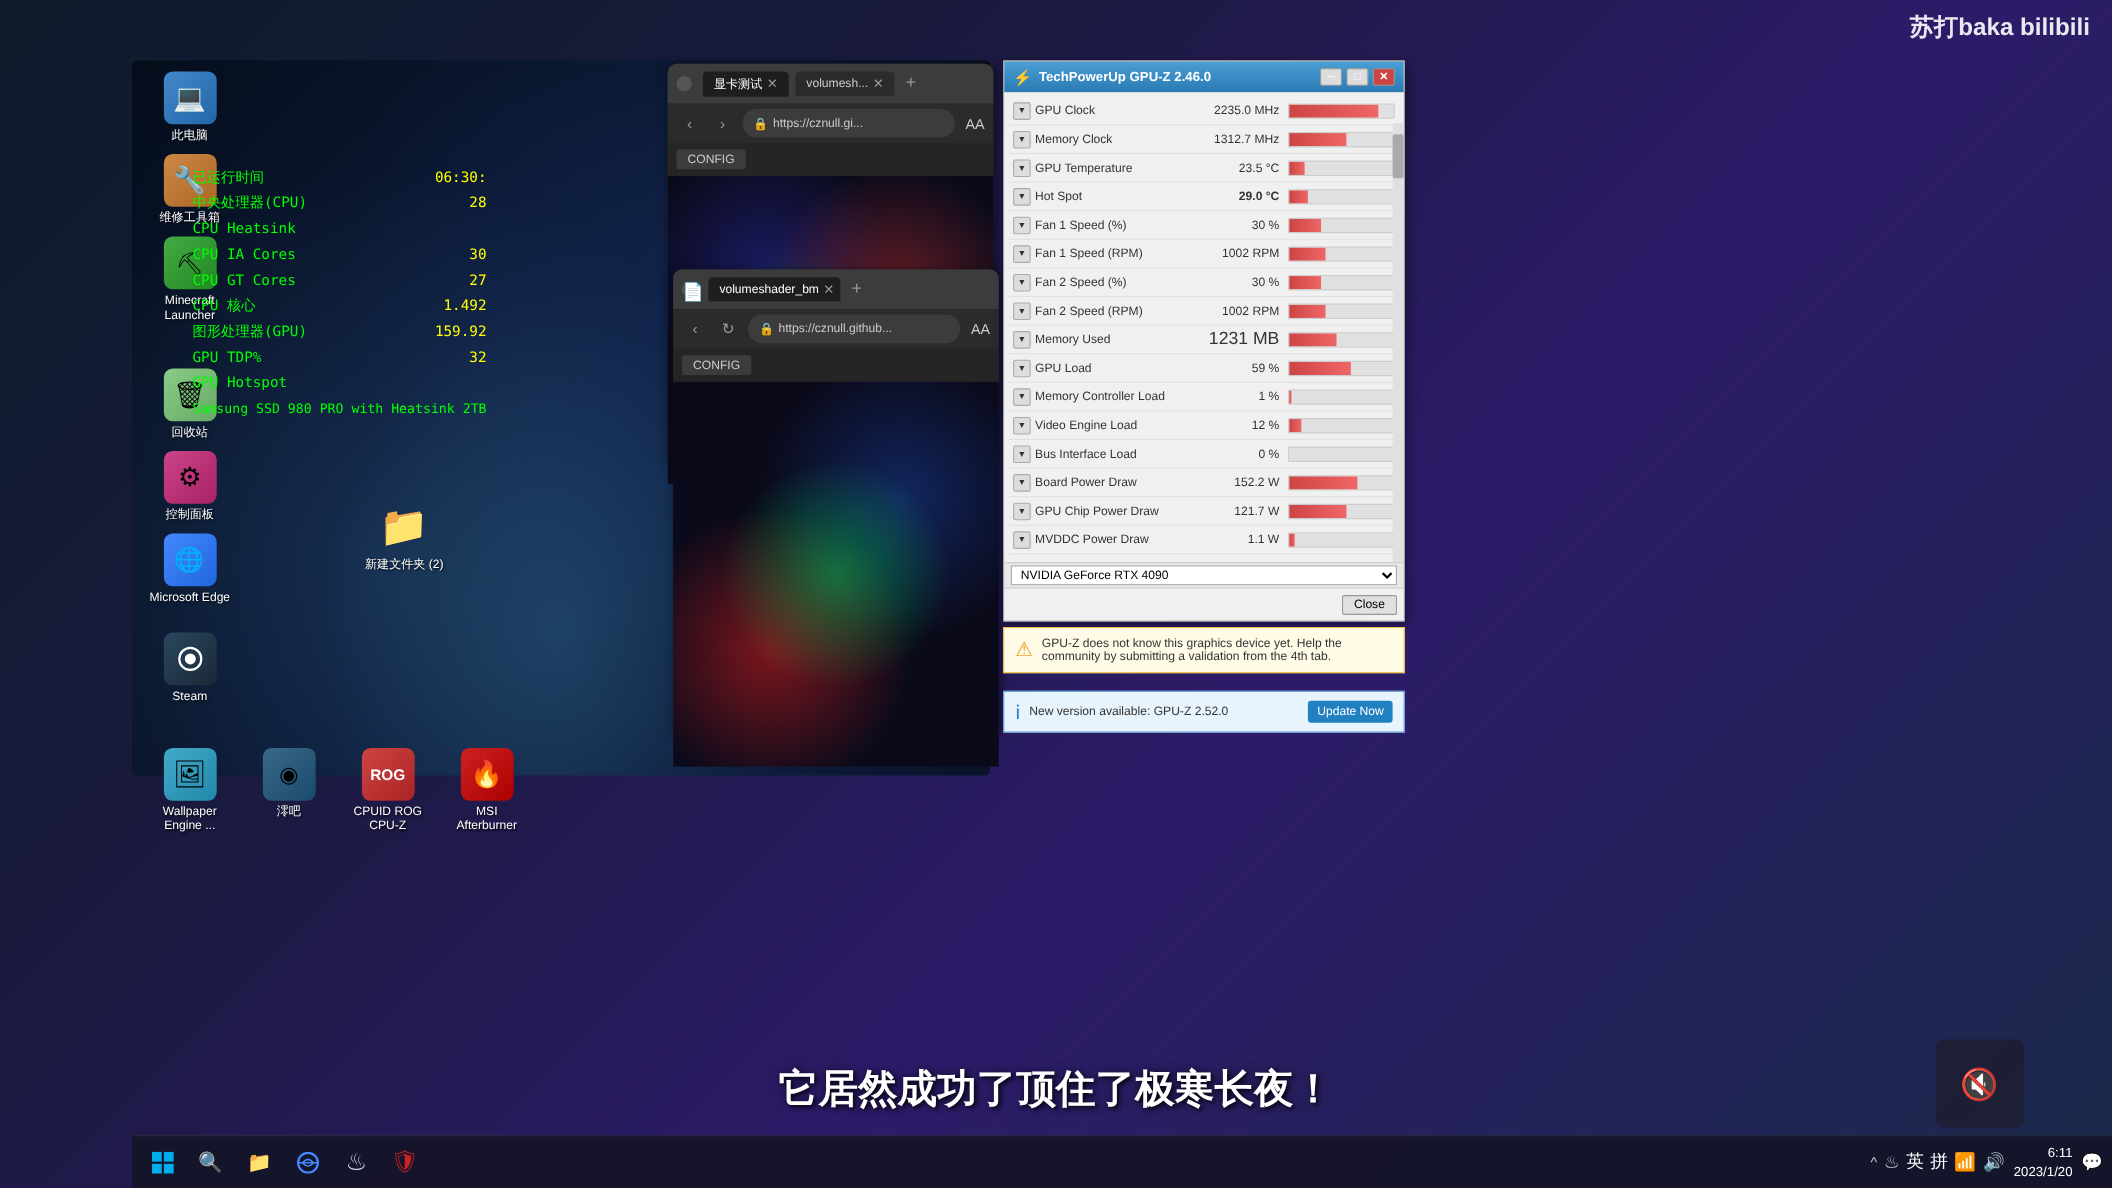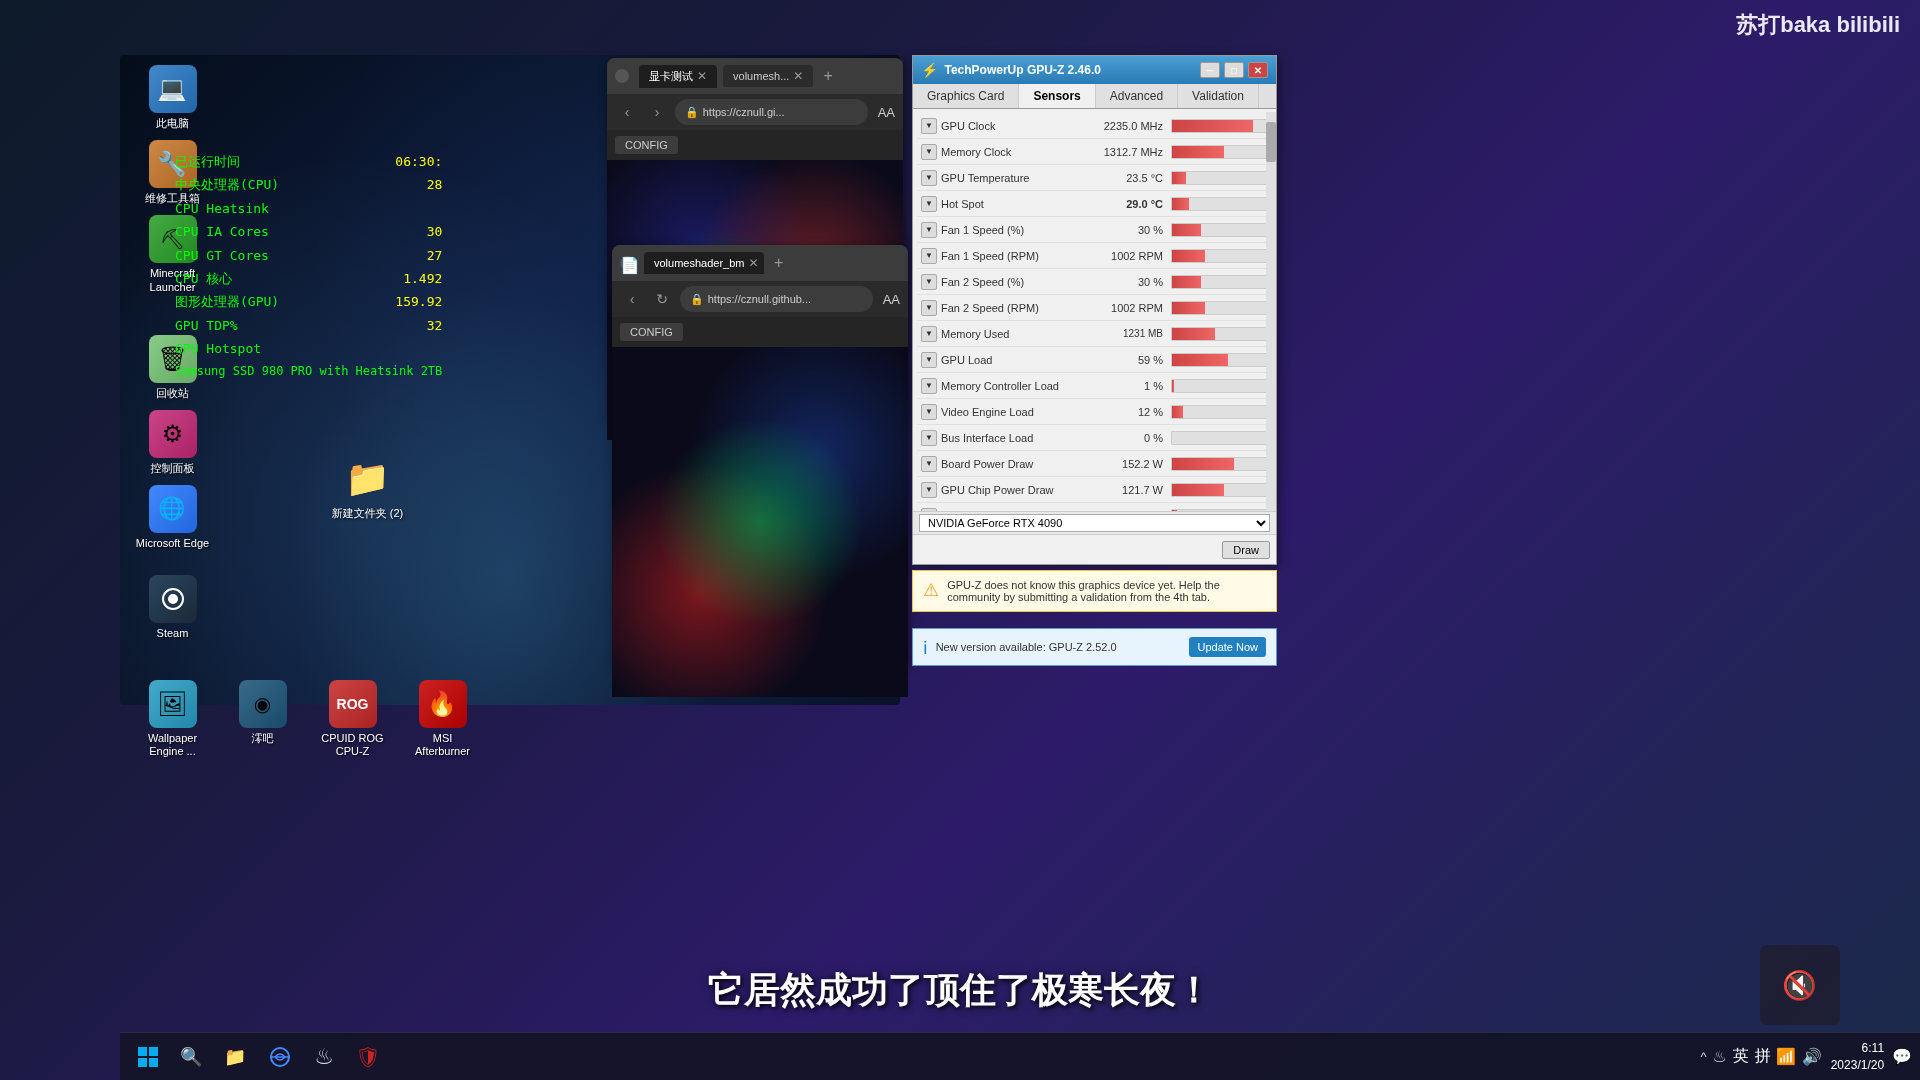--- a/index.html
+++ b/index.html
@@ -723,34 +723,20 @@
   <div class="gpuz-window">
     <div class="gpuz-titlebar">
       <span style="font-size:14px; margin-right:6px;">⚡</span>
       <span class="title-text">TechPowerUp GPU-Z 2.46.0</span>
       <div class="win-controls">
         <div class="win-btn">─</div>
         <div class="win-btn">□</div>
         <div class="win-btn" style="background:#cc4444; color:white;">✕</div>
       </div>
     </div>
-    <div class="gpuz-tabs">
-      <div class="gpuz-tab">
-        <span>Graphics Card</span>
-      </div>
-      <div class="gpuz-tab active">
-        <span>Sensors</span>
-      </div>
-      <div class="gpuz-tab">
-        <span>Advanced</span>
-      </div>
-      <div class="gpuz-tab">
-        <span>Validation</span>
-      </div>
-    </div>
     <div class="gpuz-content" id="gpuz-rows-container">
 
     <div class="gpuz-row">
       <div class="gpuz-label-cell">
         <div class="gpuz-dropdown">▼</div>
         <span style="font-size:11px; color:#333;">GPU Clock</span>
       </div>
       <div class="gpuz-value-cell" style="font-size:11px;">2235.0 MHz</div>
       <div class="gpuz-bar-cell">
         <div class="gpuz-bar">
@@ -840,21 +826,21 @@
         <div class="gpuz-bar">
           <div class="gpuz-bar-fill" style="width:35%;"></div>
         </div>
       </div>
     </div>
         <div class="gpuz-row">
       <div class="gpuz-label-cell">
         <div class="gpuz-dropdown">▼</div>
         <span style="font-size:11px; color:#333;">Memory Used</span>
       </div>
-      <div class="gpuz-value-cell" style="font-size:10px;">1231 MB</div>
+      <div class="gpuz-value-cell" style="font-size:16px;">1231 MB</div>
       <div class="gpuz-bar-cell">
         <div class="gpuz-bar">
           <div class="gpuz-bar-fill" style="width:45%;"></div>
         </div>
       </div>
     </div>
         <div class="gpuz-row">
       <div class="gpuz-label-cell">
         <div class="gpuz-dropdown">▼</div>
         <span style="font-size:11px; color:#333;">GPU Load</span>
@@ -941,21 +927,21 @@
       </div>
     <div style="position:absolute; right:0; top:56px; width:10px; height:400px; background:#e0e0e0;">
       <div style="width:10px; height:40px; background:#aaa; border-radius:2px; margin-top:10px;"></div>
     </div>
     <div class="gpuz-device-bar" style="position:absolute; bottom:30px; left:0; right:0;">
       <select class="gpuz-device-dropdown">
         <option>NVIDIA GeForce RTX 4090</option>
       </select>
     </div>
     <div style="position:absolute; bottom:0; left:0; right:0; height:30px; background:#f0f0f0; border-top:1px solid #ccc; display:flex; justify-content:flex-end; align-items:center; padding:0 6px;">
-      <button class="gpuz-footer-btn">Draw</button>
+      <button class="gpuz-footer-btn">Close</button>
     </div>
   </div>
 
   <div class="notification-warning">
     <span class="notif-icon-warn">⚠</span>
     <span>GPU-Z does not know this graphics device yet. Help the community by submitting a validation from the 4th tab.</span>
   </div>
 
   <div class="notification-info">
     <span class="notif-icon-info">ℹ</span>

